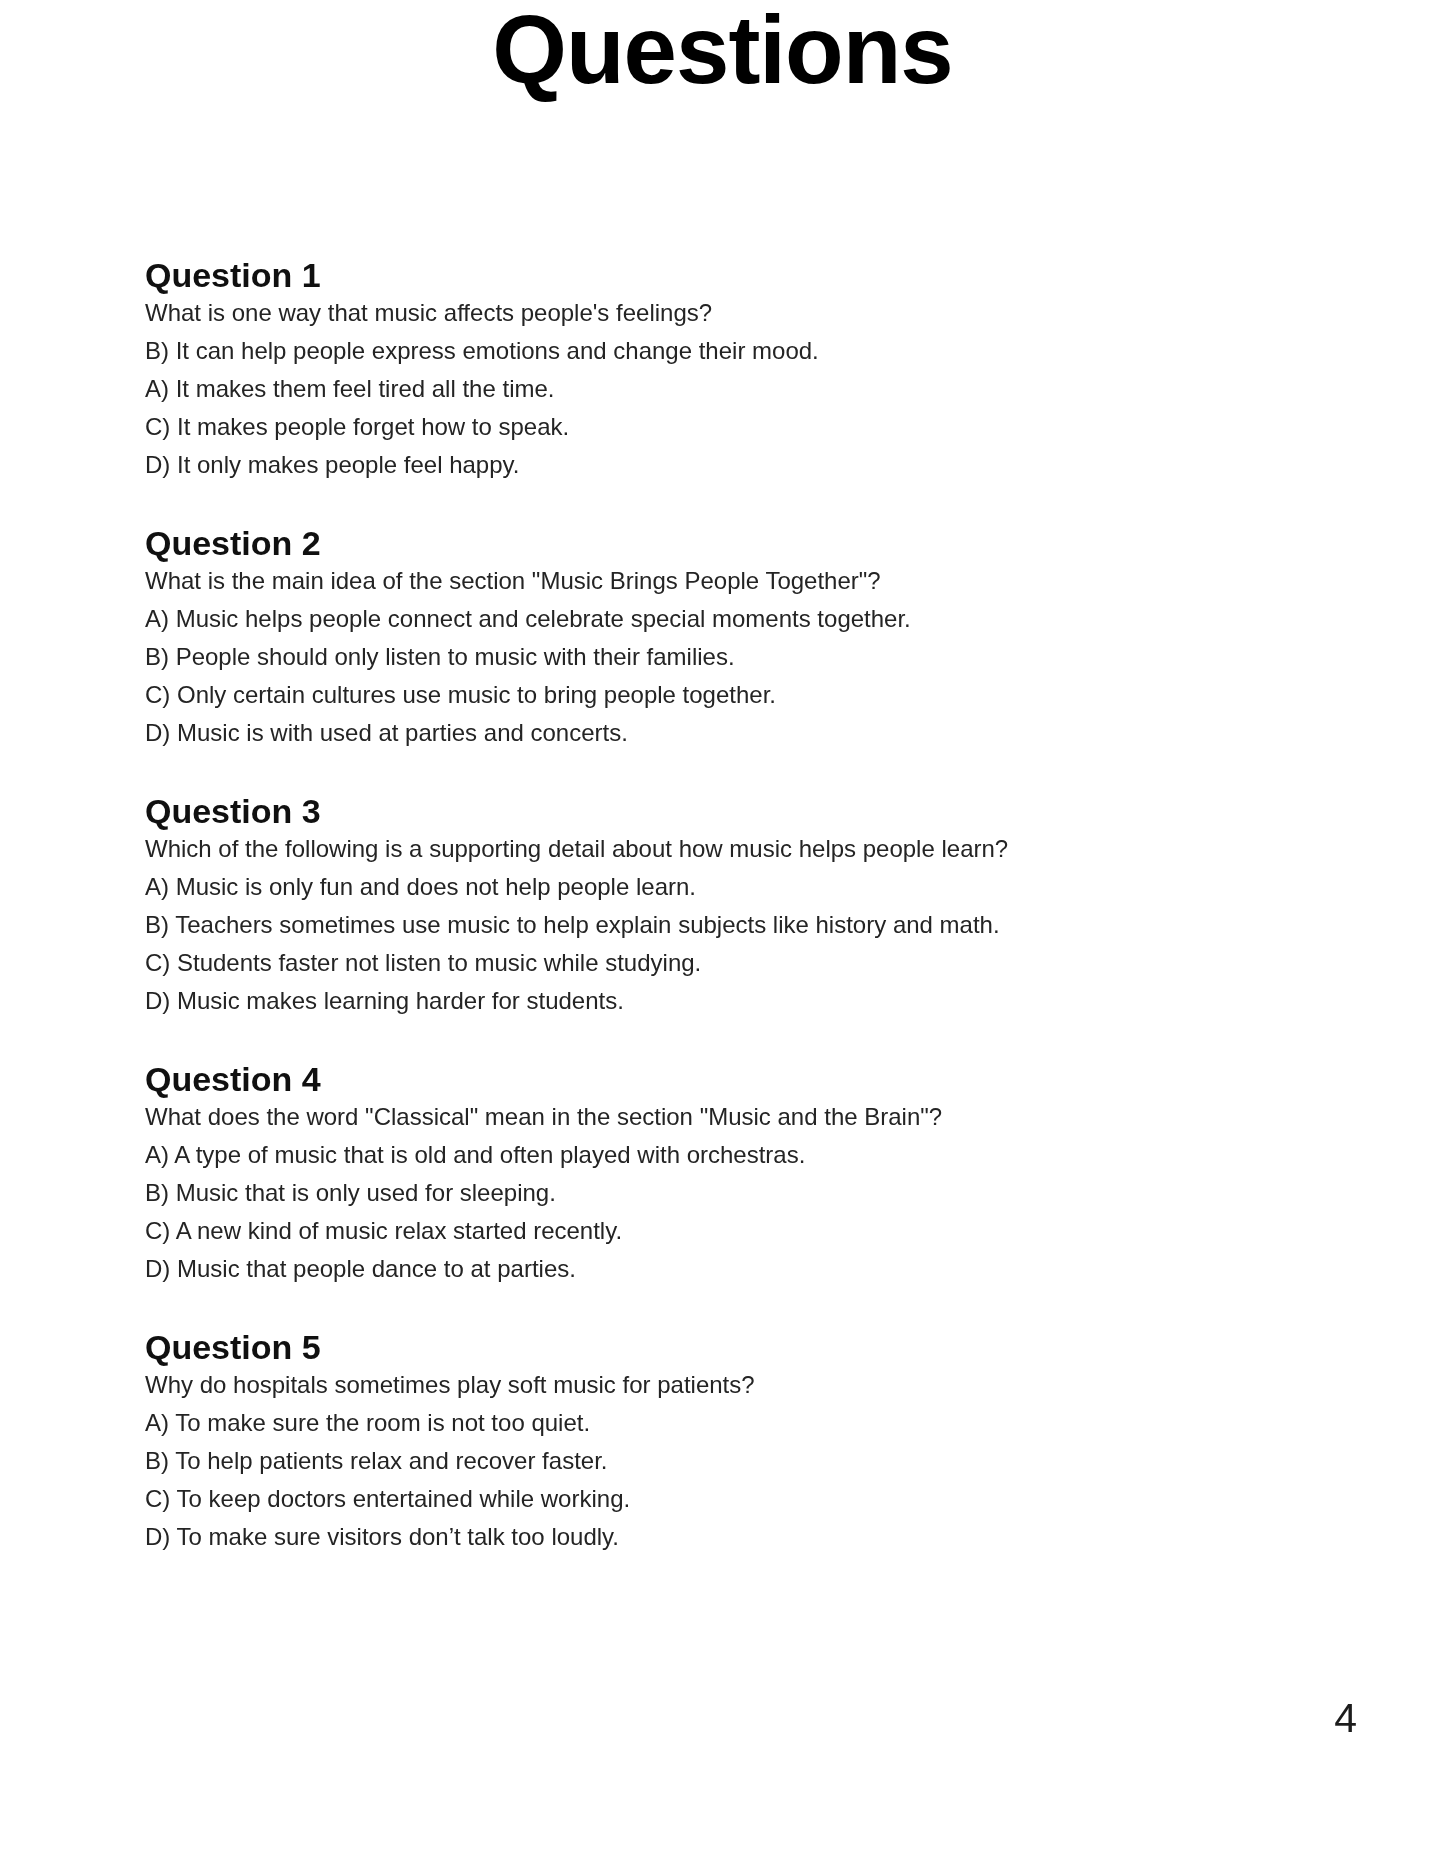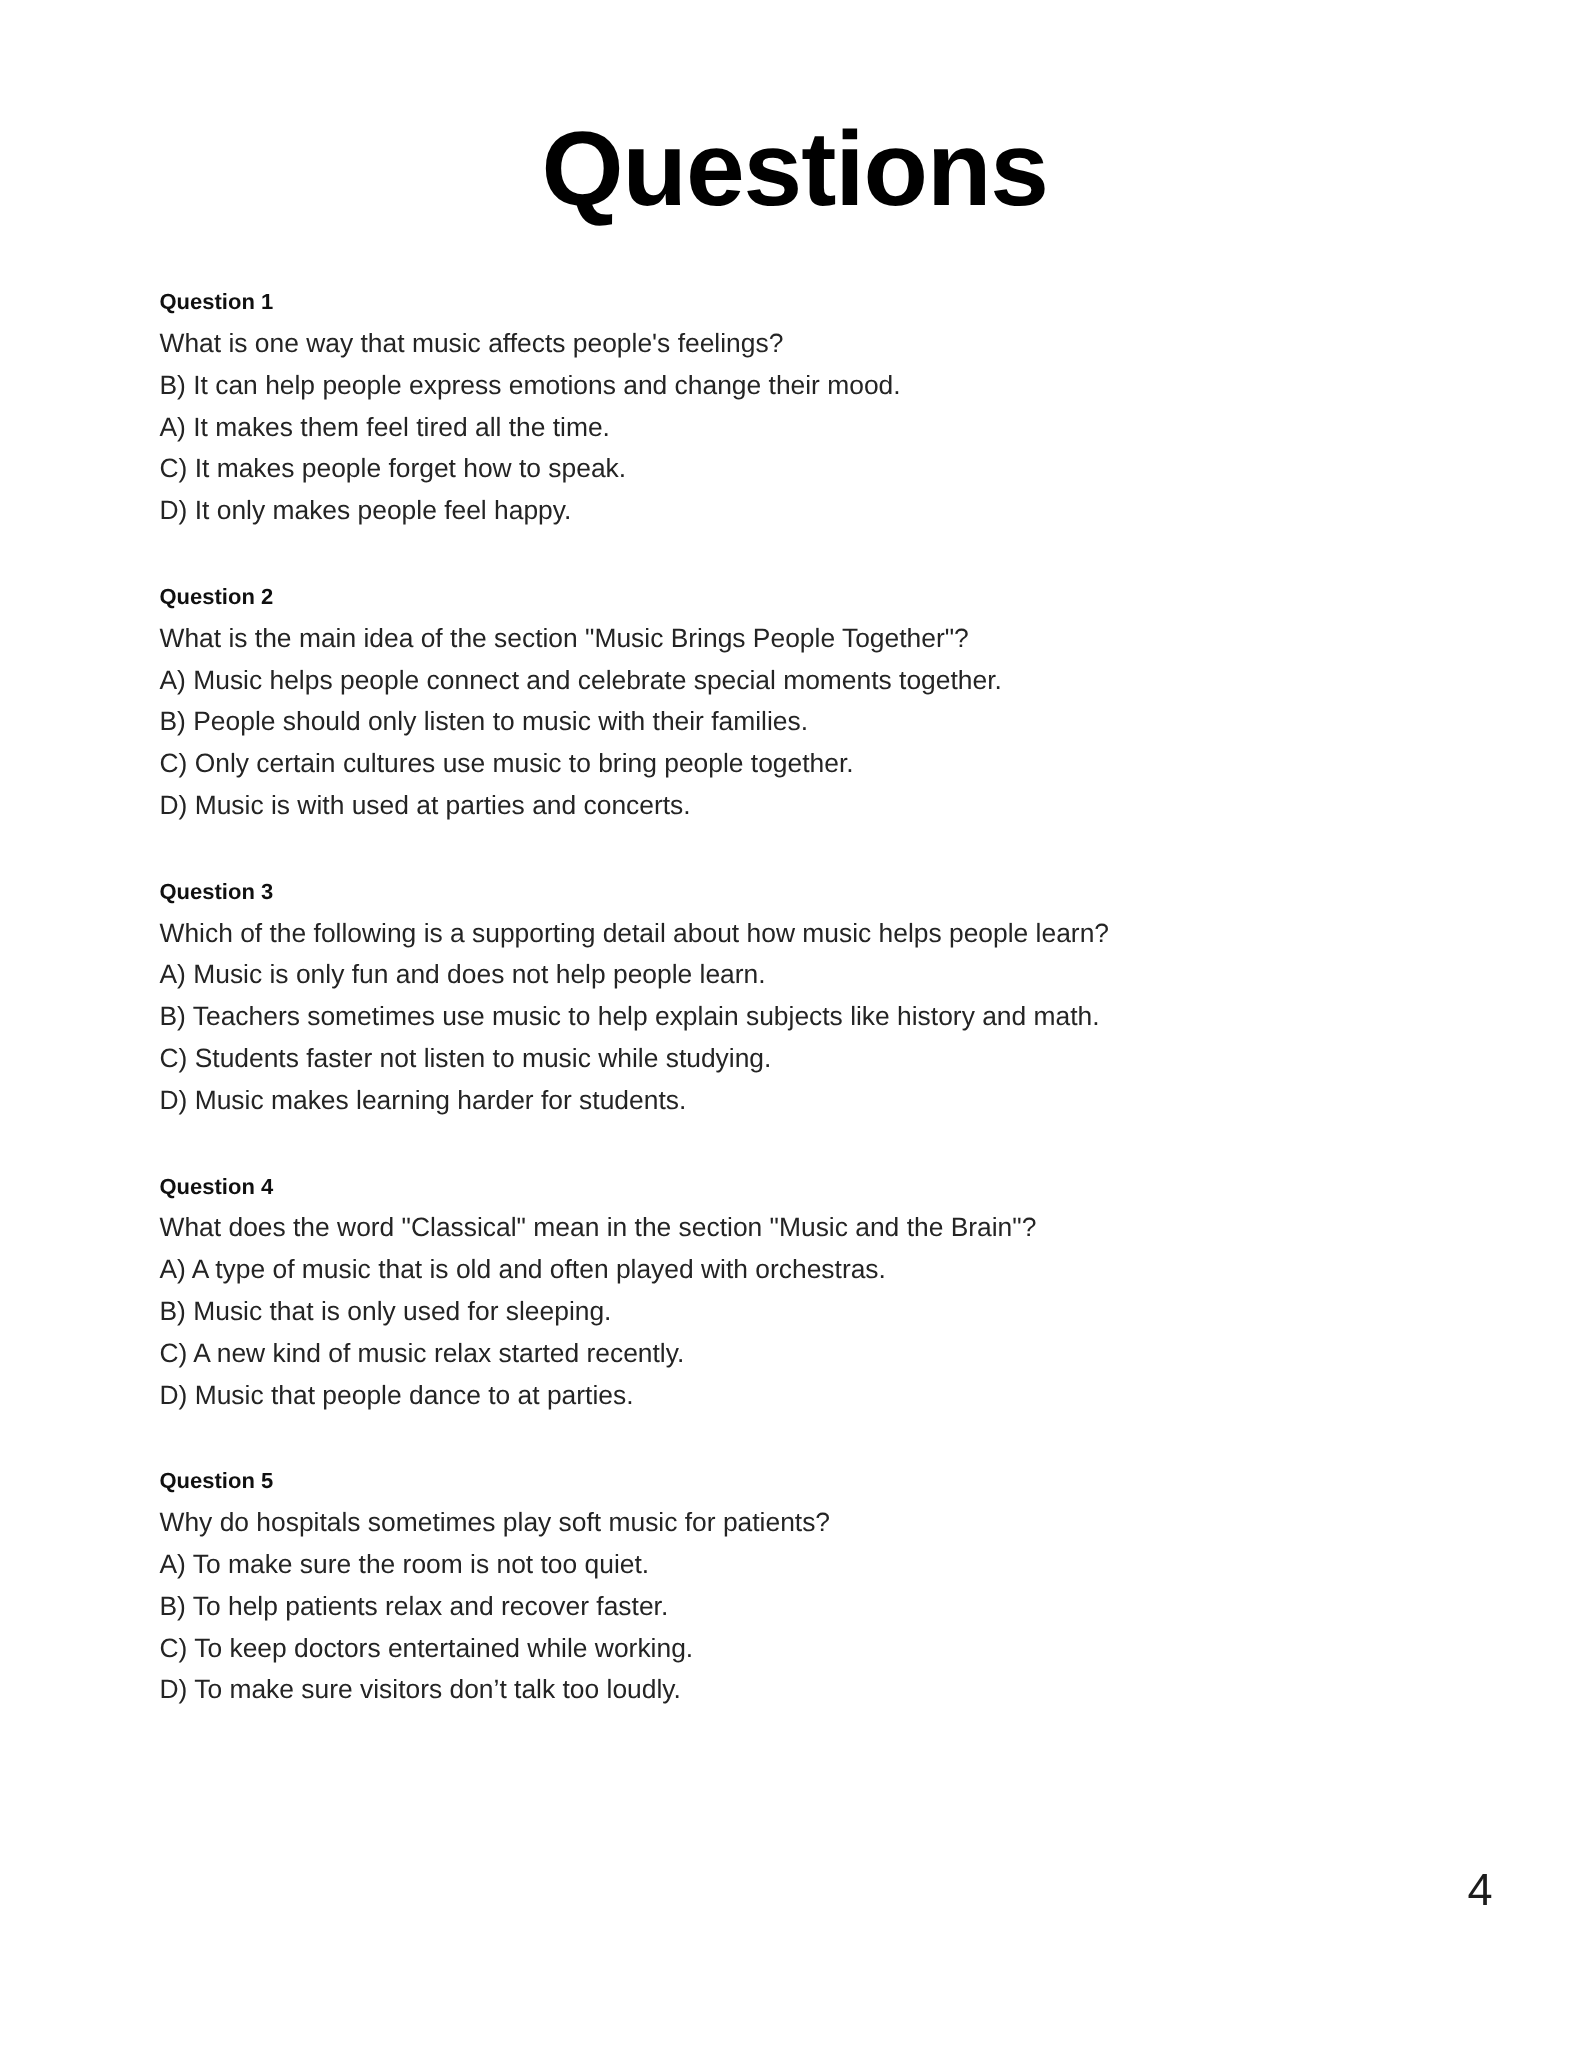--- a/index.html
+++ b/index.html
@@ -16,39 +16,38 @@
     overflow: hidden;
   }
   .page {
     width: 100%;
     height: 100%;
     position: relative;
     background: #ffffff;
   }
   .page-title {
     margin: 0;
-    padding-top: 104px;
     text-align: center;
     font-size: 96px;
     line-height: 1.05;
     font-weight: 700;
     color: #000000;
     letter-spacing: -1px;
   }
   .questions {
     position: absolute;
     left: 145px;
     top: 256px;
     right: 40px;
   }
   .q-block {
     margin: 0 0 40px 0;
   }
   .q-label {
-    font-size: 20px;
+    font-size: 34px;
     line-height: 38px;
     font-weight: 700;
     color: #101010;
     white-space: nowrap;
   }
   .q-line {
     font-size: 24px;
     line-height: 38px;
     font-weight: 400;
     color: #242424;

